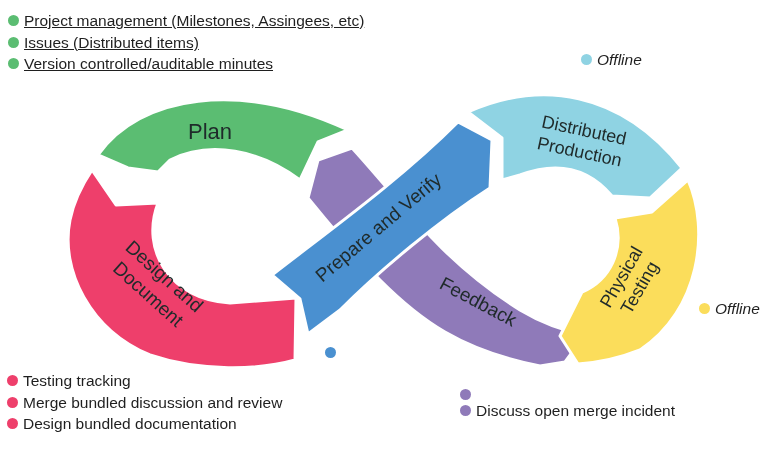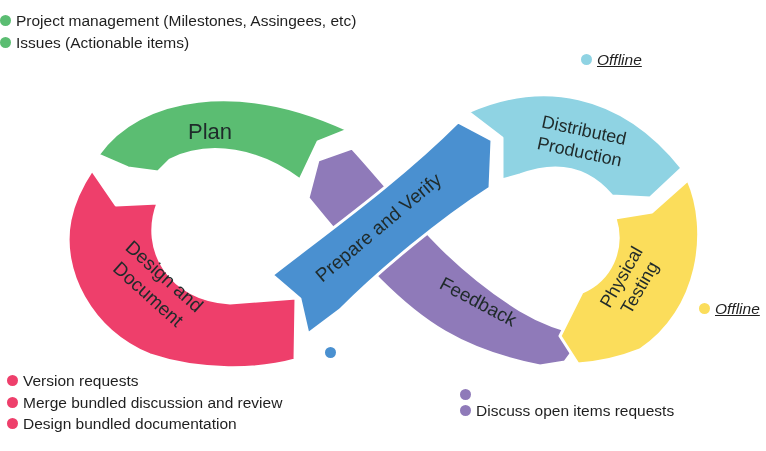--- a/index.html
+++ b/index.html
@@ -1,21 +1,21 @@
 <!DOCTYPE html>
 <html><head>
   <meta charset="utf-8">
   <style>
     html, body { margin: 0; padding: 0; background: #ffffff; }
     body { width: 766px; height: 451px; position: relative; overflow: hidden;
            font-family: "Liberation Sans", "DejaVu Sans", sans-serif; color: #1f1f1f; }
     .legend { position: absolute; font-size: 15.5px; line-height: 21.5px; }
     .legend .item { display: flex; align-items: center; white-space: nowrap; }
     .dot { display: inline-block; width: 11px; height: 11px; border-radius: 50%; margin-right: 5px; flex: none; }
-    .italic { font-style: italic; text-decoration: underline; }
+    .italic { font-style: italic; }
     #diagram { position: absolute; left: 0; top: 0; }
     .seg-label { font-family: "Liberation Sans", "DejaVu Sans", sans-serif; fill: #1f2a2a; }
   </style>
 </head>
 <body>
 
 <svg id="diagram" width="766" height="451" viewBox="0 0 766 451">
 
   <path class="seg" d="M318,160 L352,148 C400,200 440,260 520,310 C540,322 560,330 585,335 L565,362 L540,366 C460,350 420,320 380,280 C350,250 330,225 308,198 Z" fill="#8f7ab9" stroke="#ffffff" stroke-width="3" stroke-linejoin="round"></path>
 
@@ -43,28 +43,32 @@
   <g transform="translate(582,140) rotate(12)">
     <text class="seg-label" x="0" y="-4" font-size="18" text-anchor="middle" fill="#1f2a2a">Distributed</text>
     <text class="seg-label" x="0" y="18" font-size="18" text-anchor="middle" fill="#1f2a2a">Production</text>
   </g>
   <g transform="translate(630,282) rotate(-60)">
     <text class="seg-label" x="0" y="-4" font-size="18" text-anchor="middle" fill="#1f2a2a">Physical</text>
     <text class="seg-label" x="0" y="17" font-size="18" text-anchor="middle" fill="#1f2a2a">Testing</text>
   </g>
 </svg>
 
-<div class="legend" style="left:0; top:10px;">
+<div class="legend" style="left:8px; top:10px;text-decoration:underline;">
   <div class="item">
       <span class="dot" style="background: rgb(91, 189, 114);"></span>
       <span>Project management (Milestones, Assingees, etc)</span>
     </div>
   <div class="item">
       <span class="dot" style="background: rgb(91, 189, 114);"></span>
-      <span>Issues (Actionable items)</span>
+      <span>Issues (Distributed items)</span>
+    </div>
+  <div class="item">
+      <span class="dot" style="background: rgb(91, 189, 114);"></span>
+      <span>Version controlled/auditable minutes</span>
     </div>
 </div>
 
 <div class="legend" style="left:581px; top:49px;">
   <div class="item">
       <span class="dot" style="background: rgb(143, 211, 227);"></span>
       <span class="italic">Offline</span>
     </div>
 </div>
 
@@ -77,33 +81,33 @@
 
 <div class="legend" style="left:325px; top:347px;">
   <div class="item">
       <span class="dot" style="background: rgb(74, 144, 208);"></span>
     </div>
 </div>
 
 <div class="legend" style="left:7px; top:370px;">
   <div class="item">
       <span class="dot" style="background: rgb(238, 63, 107);"></span>
-      <span>Version requests</span>
+      <span>Testing tracking</span>
     </div>
   <div class="item">
       <span class="dot" style="background: rgb(238, 63, 107);"></span>
       <span>Merge bundled discussion and review</span>
     </div>
   <div class="item">
       <span class="dot" style="background: rgb(238, 63, 107);"></span>
       <span>Design bundled documentation</span>
     </div>
 </div>
 
 <div class="legend" style="left:460px; top:389px;">
   <div class="item">
       <span class="dot" style="background: rgb(143, 122, 185);"></span>
     </div>
   <div class="item">
       <span class="dot" style="background: rgb(143, 122, 185);"></span>
-      <span>Discuss open items requests</span>
+      <span>Discuss open merge incident</span>
     </div>
 </div>
 
 </body></html>

